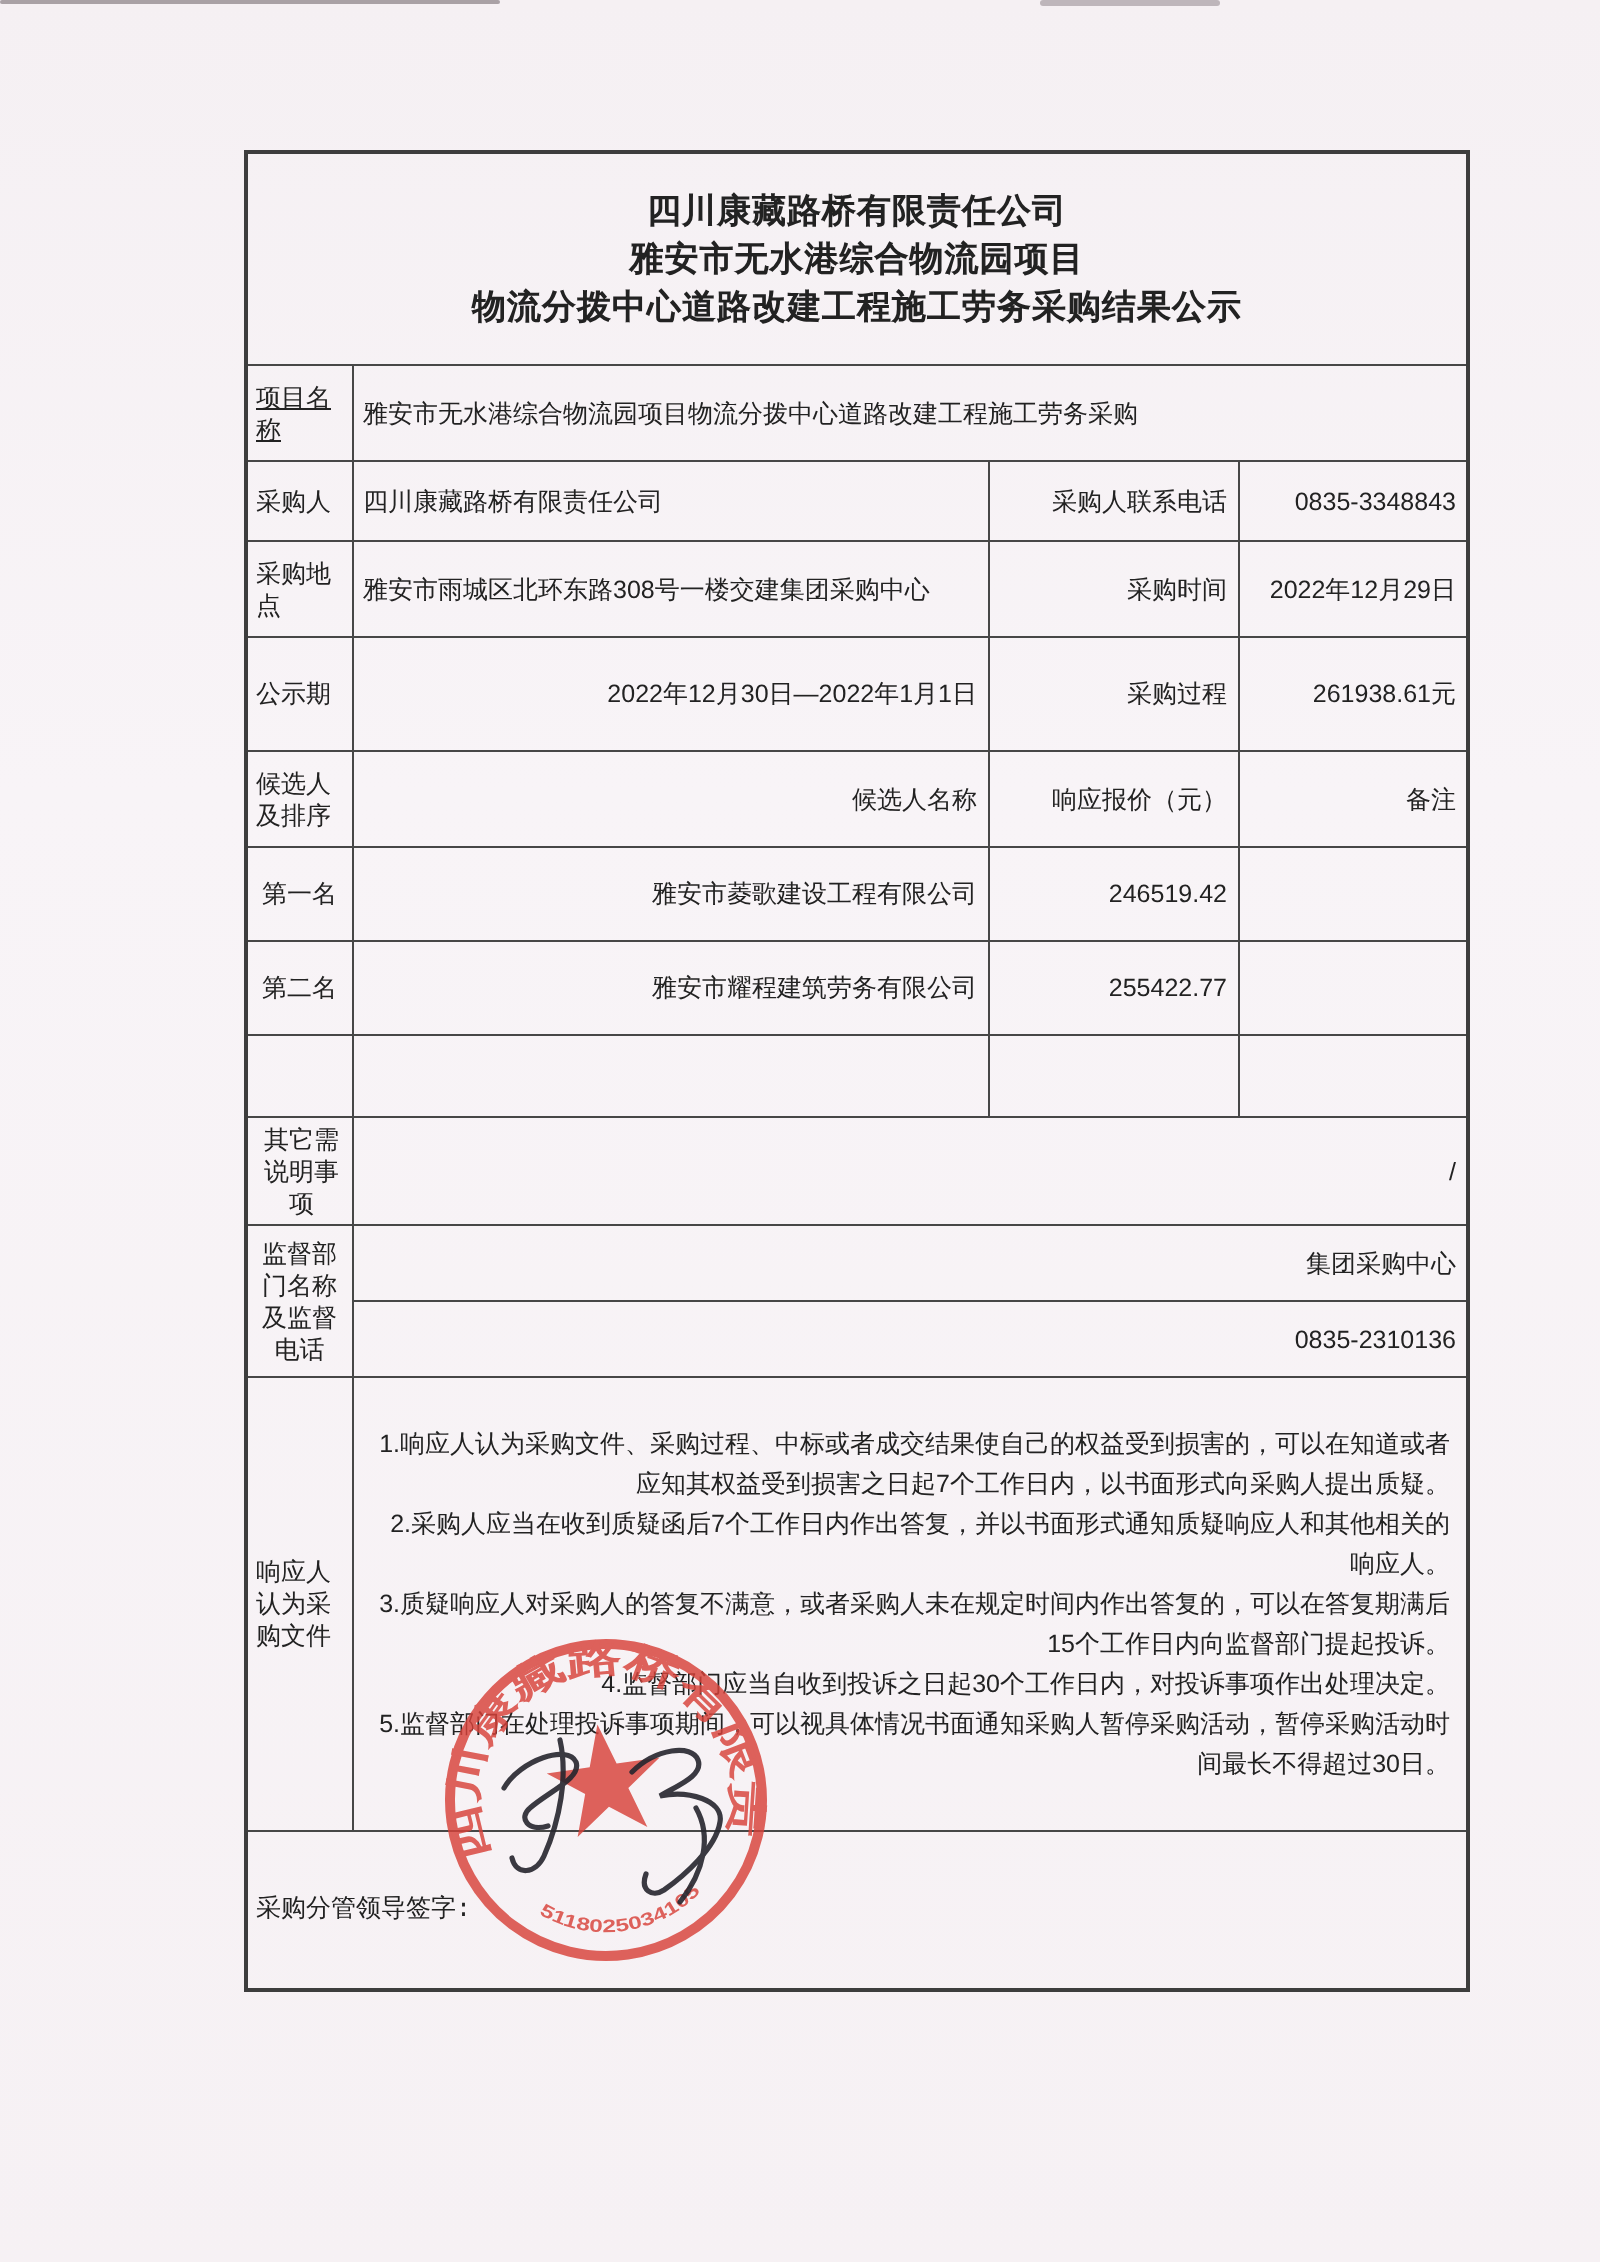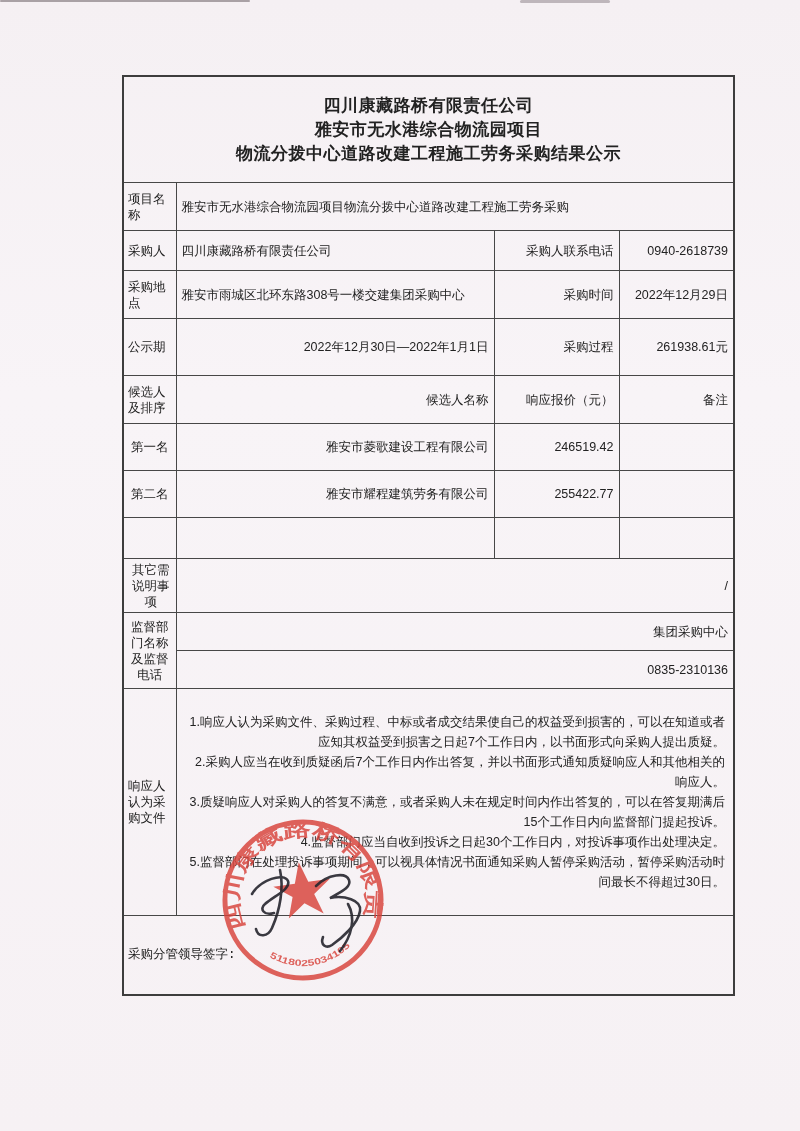--- a/index.html
+++ b/index.html
@@ -20,21 +20,21 @@
   }
   td{
     border:1px solid #474747;font-size:12.5px;line-height:16px;
     padding:2px 5px;vertical-align:middle;word-break:break-all;color:#222;
   }
   .title-cell{height:101px;text-align:center;font-weight:bold;
     font-size:17px;line-height:24px;letter-spacing:.5px;padding:2px 0;}
   .lbl{padding:2px 2px 2px 4px;}
   .lbl-c{text-align:center;padding:2px 1px;}
   .c{text-align:right;margin-left:32px;}
-  .h-project{height:43px;} .h-purch{height:35px;} .h-loc{height:43px;}
+  .h-project{height:43px;text-decoration:underline;} .h-purch{height:35px;} .h-loc{height:43px;}
   .h-pub{height:52px;} .h-candh{height:43px;} .h-cand{height:42px;}
   .h-empty{height:36px;} .h-other{height:49px;text-align:center;} .h-sup{height:33px;}
   .h-obj{height:222px;} .h-sig{height:78px;font-family:Liberation Mono, monospace;}
   .notice{padding:8px 8px;line-height:20px;text-align:right;}
   .notice div{margin:0;}
   .sig-cell{position:relative;padding:0;}
   .sig-label{position:absolute;left:4px;top:50%;transform:translateY(-50%);font-size:12.5px;}
   .stamp-svg{position:absolute;left:212px;top:810px;pointer-events:none;}
   .sign-svg{position:absolute;left:240px;top:848px;pointer-events:none;}
 </style>
@@ -63,21 +63,21 @@
 
   <tr>
     <td class="lbl h-project">项目名称</td>
     <td colspan="3">雅安市无水港综合物流园项目物流分拨中心道路改建工程施工劳务采购</td>
   </tr>
 
   <tr>
     <td class="lbl h-purch">采购人</td>
     <td>四川康藏路桥有限责任公司</td>
     <td class="c">采购人联系电话</td>
-    <td class="c">0940-2618739</td>
+    <td class="c">0835-3348843</td>
   </tr>
 
   <tr>
     <td class="lbl h-loc">采购地点</td>
     <td>雅安市雨城区北环东路308号一楼交建集团采购中心</td>
     <td class="c">采购时间</td>
     <td class="c">2022年12月29日</td>
   </tr>
 
   <tr>

